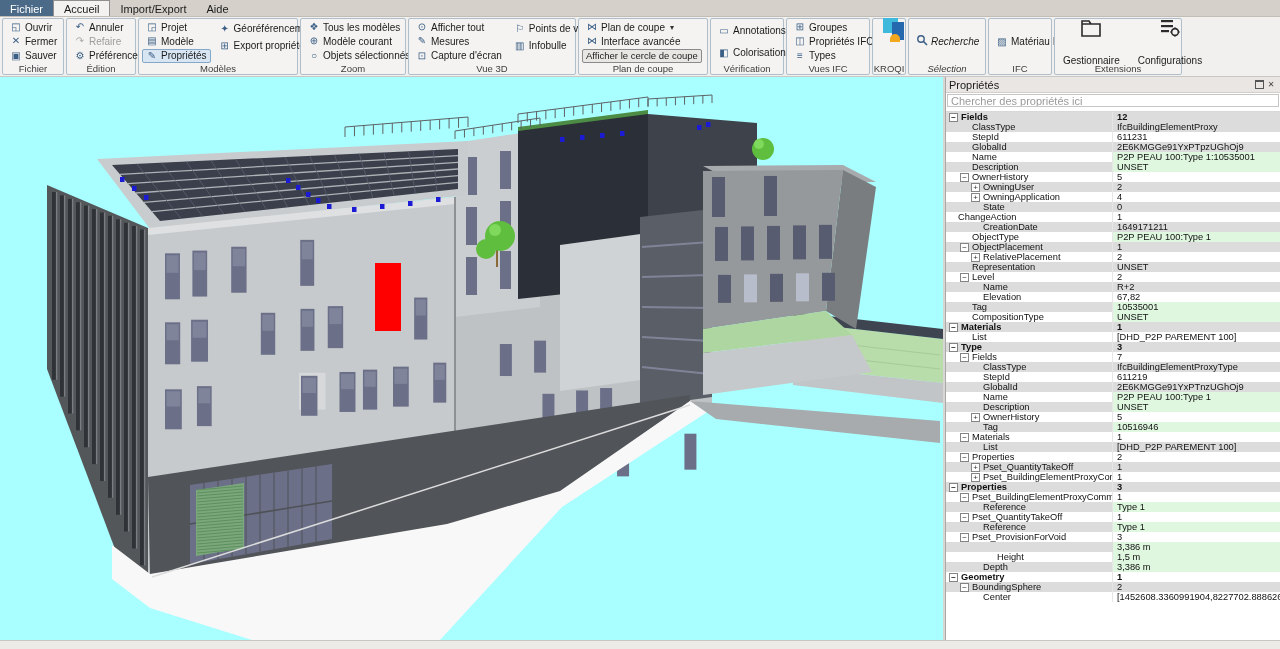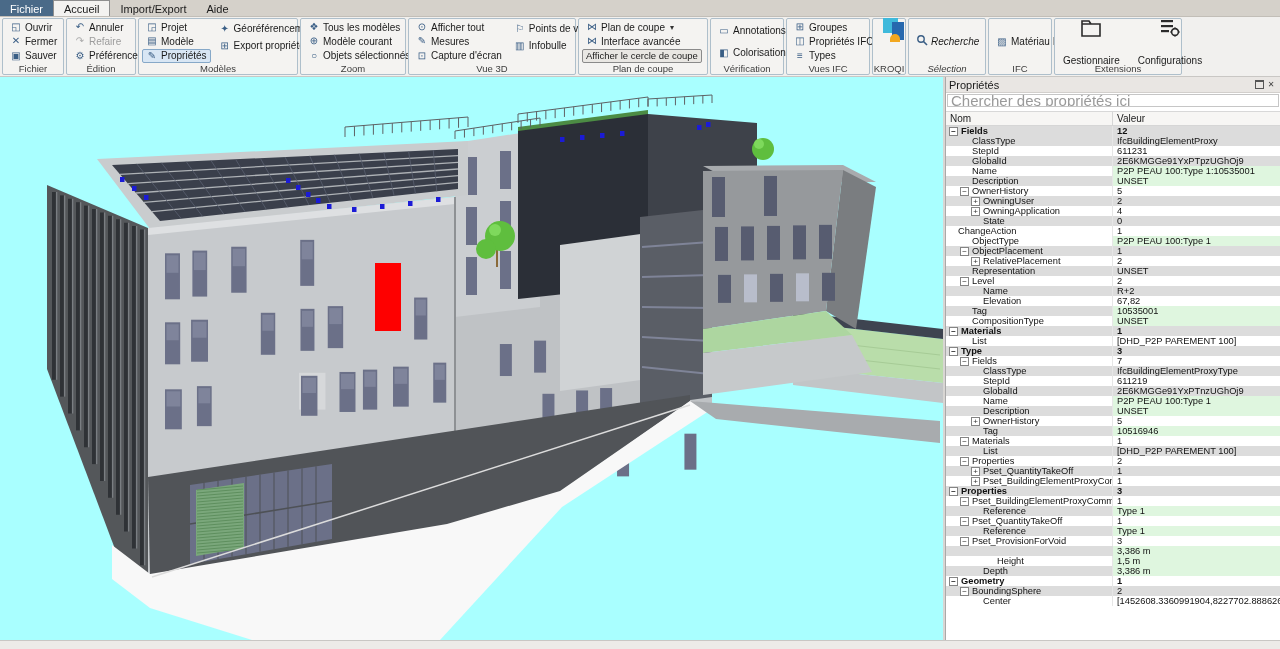--- a/index.html
+++ b/index.html
@@ -43,21 +43,21 @@
   .viewport svg{display:block;}
   .splitter{width:2px;background:#D8D6D3;}
 
   
   .props{width:335px;height:563px;background:#fff;border-left:1px solid #A9A9A9;box-sizing:border-box;display:flex;flex-direction:column;font-size:10px;}
   .ptitle{height:15px;background:#E9E6E3;display:flex;align-items:center;padding:0 3px;font-size:11px;color:#1a1a1a;border-bottom:1px solid #D2CFCC;}
   .ptitle .sp{flex:1;}
   .pbtn{width:12px;height:11px;display:flex;align-items:center;justify-content:center;color:#444;font-size:8px;cursor:default;}
   .floatglyph{width:7px;height:6px;border:1px solid #555;border-top:2px solid #555;display:block;}
   .psearch{height:16px;border-bottom:1px solid #D8D8D8;padding:1px 1px;}
-  .psearch input{width:100%;height:13px;border:1px solid #C6C6C6;font-size:15px;padding:0 3px;box-sizing:border-box;color:#333;font-family:"Liberation Sans",sans-serif;}
+  .psearch input{width:100%;height:13px;border:1px solid #C6C6C6;font-size:11px;padding:0 3px;box-sizing:border-box;color:#333;font-family:"Liberation Sans",sans-serif;}
   .psearch input::placeholder{color:#9a9a9a;}
   .phead{height:13px;display:flex;background:#F7F6F4;border-bottom:1px solid #D6D6D6;color:#222;}
   .phead .hc{padding:0 4px;line-height:13px;box-sizing:border-box;}
   .phead .hc.n{width:167px;border-right:1px solid #D6D6D6;}
   .phead .hc.v{flex:1;}
   .prows{flex:0 0 auto;}
   .prow{height:10px;display:flex;line-height:10px;font-size:9.3px;color:#111;}
   .prow .nc{width:167px;box-sizing:border-box;display:flex;align-items:center;overflow:hidden;white-space:nowrap;border-right:1px solid #E6E6E6;}
   .prow .vc{flex:1;box-sizing:border-box;padding:0 4px;overflow:hidden;white-space:nowrap;}
   .prow.stripe{background:#DCDCDC;}
@@ -616,24 +616,20 @@
         <span>Propriétés</span>
         <span class="sp"></span>
         <span class="pbtn">
             <span class="floatglyph"></span>
           </span>
         <span class="pbtn">✕</span>
       </div>
       <div class="psearch">
         <input type="text" placeholder="Chercher des propriétés ici" style="">
       </div>
-      <div class="phead">
-        <div class="hc n">Nom</div>
-        <div class="hc v">Valeur</div>
-      </div>
       <div class="prows" id="prows">
           <div class="prow stripe bold">
             <div class="nc" style="padding-left: 3px;">
               <span class="pbox">−</span>
               <span>Fields</span>
             </div>
             <div class="vc">12</div>
           </div>
           <div class="prow stripe">
             <div class="nc" style="padding-left: 14px;">
@@ -697,20 +693,27 @@
               <span>State</span>
             </div>
             <div class="vc">0</div>
           </div>
           <div class="prow">
             <div class="nc" style="">
               <span class="pspace"></span>
               <span>ChangeAction</span>
             </div>
             <div class="vc">1</div>
+          </div>
+          <div class="prow stripe">
+            <div class="nc" style="padding-left: 25px;">
+              <span class="pspace"></span>
+              <span>CreationDate</span>
+            </div>
+            <div class="vc">1649171211</div>
           </div>
           <div class="prow">
             <div class="nc" style="padding-left: 14px;">
               <span class="pspace"></span>
               <span>ObjectType</span>
             </div>
             <div class="vc green">P2P PEAU 100:Type 1</div>
           </div>
           <div class="prow stripe">
             <div class="nc" style="padding-left: 14px;">

